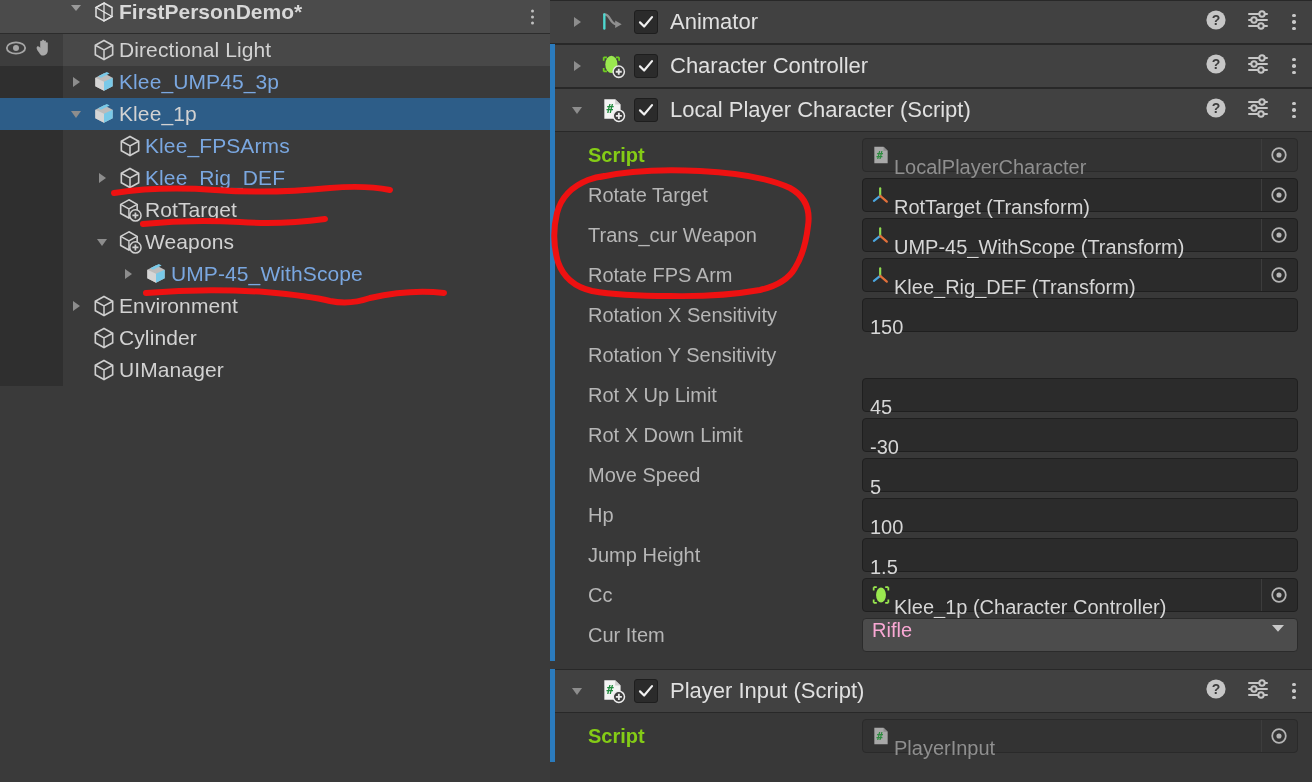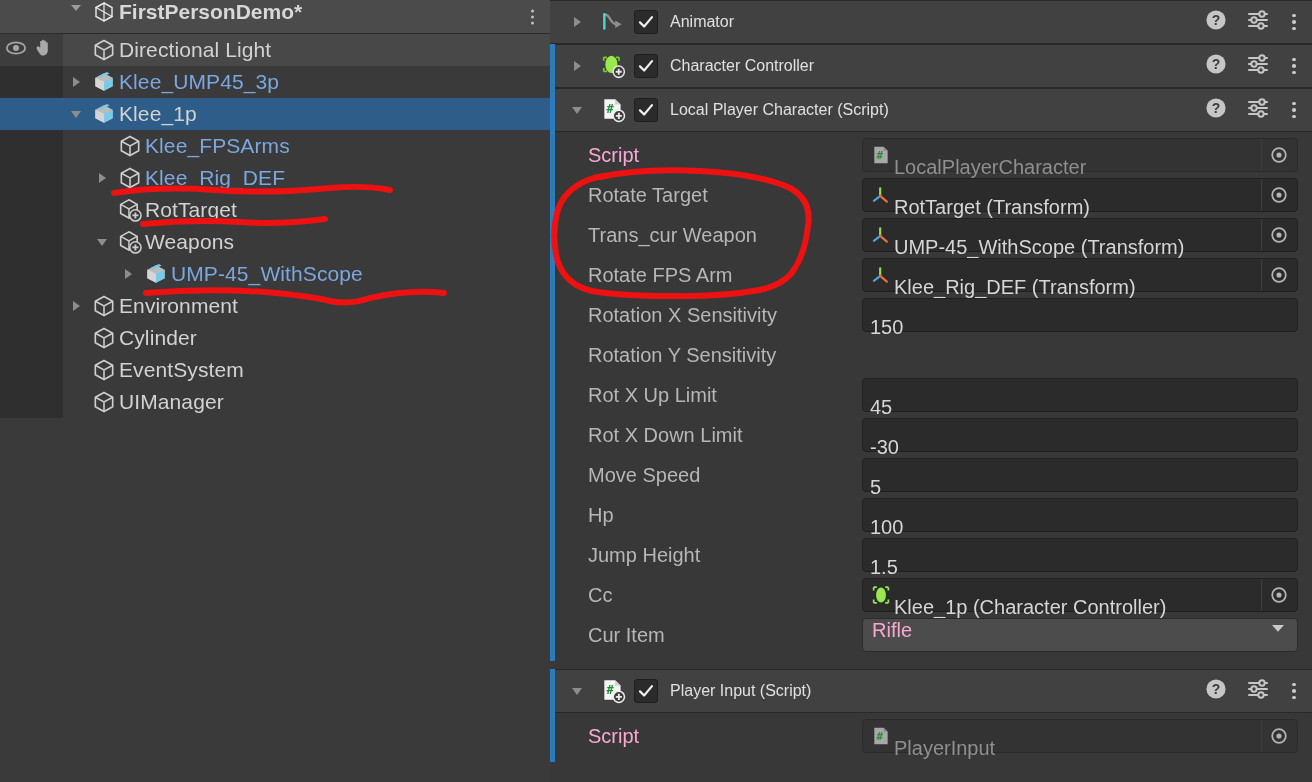--- a/index.html
+++ b/index.html
@@ -84,41 +84,41 @@
     width: 38px; flex: 0 0 38px; display: flex; align-items: center; justify-content: center;
     margin-left: 8px;
   }
   .comp-icon { width: 34px; flex: 0 0 34px; display: flex; align-items: center; justify-content: center; }
   .comp-check {
     width: 24px; height: 24px; flex: 0 0 24px;
     background: #2b2b2b; border: 1px solid #1e1e1e; border-radius: 3px;
     margin-left: 4px; margin-right: 12px;
     display: flex; align-items: center; justify-content: center;
   }
-  .comp-title { font-size: 16px; color: #e0e0e0; white-space: nowrap; }
+  .comp-title { font-size: 22px; color: #e0e0e0; white-space: nowrap; }
   .comp-tools {
     position: absolute; right: 12px; top: 50%; transform: translateY(-50%);
     display: flex; align-items: center; gap: 18px;
   }
   .kebab { display: flex; flex-direction: column; gap: 3px; align-items: center; width: 12px;}
   .kebab i { width: 3.5px; height: 3.5px; background: #c8c8c8; border-radius: 50%; display:block; }
 
   .comp-body { position: relative; background: #383838; padding: 3px 0 6px 0; }
   .comp-body .accent {
     position: absolute; left: 0; top: 0; bottom: 0; width: 5px; background: #2b7bbd;
   }
   .prop-row {
     height: 40px; display: flex; align-items: center;
     padding-left: 38px; padding-right: 14px;
   }
   .prop-label {
     width: 274px; flex: 0 0 274px;
     font-size: 20px; color: #b6b6b6; white-space: nowrap;
   }
-  .prop-label.dim { color: #f9a8d4; }
+  .prop-label.dim { color: #84cc16; font-weight: bold; }
   .prop-field {
     flex: 1; height: 34px; min-width: 0;
     background: #2b2b2b; border: 1px solid #1f1f1f; border-radius: 4px;
     display: flex; align-items: center; padding: 0 2px 0 7px;
     font-size: 20px; color: #d6d6d6;
   }
   .prop-field.readonly { background: #333333; border-color: #2a2a2a; color: #8f8f8f; }
   .prop-field .fval { flex: 1; white-space: nowrap; overflow: hidden; margin-top: 24px; }
   .objsel {
     width: 34px; flex: 0 0 34px; height: 100%;
@@ -349,33 +349,20 @@
         <div class="h-row">
           <div class="gutter"></div>
           <div class="body">
             <span class="tw"></span>
             <span class="ico">
               <svg width="26" height="26" viewBox="0 0 24 24">
                 <polygon points="12,3.2 20,7.6 20,16.4 12,20.8 4,16.4 4,7.6" fill="none" stroke="#cfcfcf" stroke-width="1.5"></polygon>
                 <path d="M4,7.6 L12,12 L20,7.6 M12,12 L12,20.8" fill="none" stroke="#cfcfcf" stroke-width="1.4"></path>
               </svg>
             </span>
-            <span class="h-label">EventSystem</span>
-          </div>
-        </div>
-        <div class="h-row">
-          <div class="gutter"></div>
-          <div class="body">
-            <span class="tw"></span>
-            <span class="ico">
-              <svg width="26" height="26" viewBox="0 0 24 24">
-                <polygon points="12,3.2 20,7.6 20,16.4 12,20.8 4,16.4 4,7.6" fill="none" stroke="#cfcfcf" stroke-width="1.5"></polygon>
-                <path d="M4,7.6 L12,12 L20,7.6 M12,12 L12,20.8" fill="none" stroke="#cfcfcf" stroke-width="1.4"></path>
-              </svg>
-            </span>
             <span class="h-label">UIManager</span>
           </div>
         </div>
       </div>
   </div>
 
   <div id="inspector">
     <div id="insp-body">
         <div class="comp-header no-accent">
           <span class="accent"></span>

